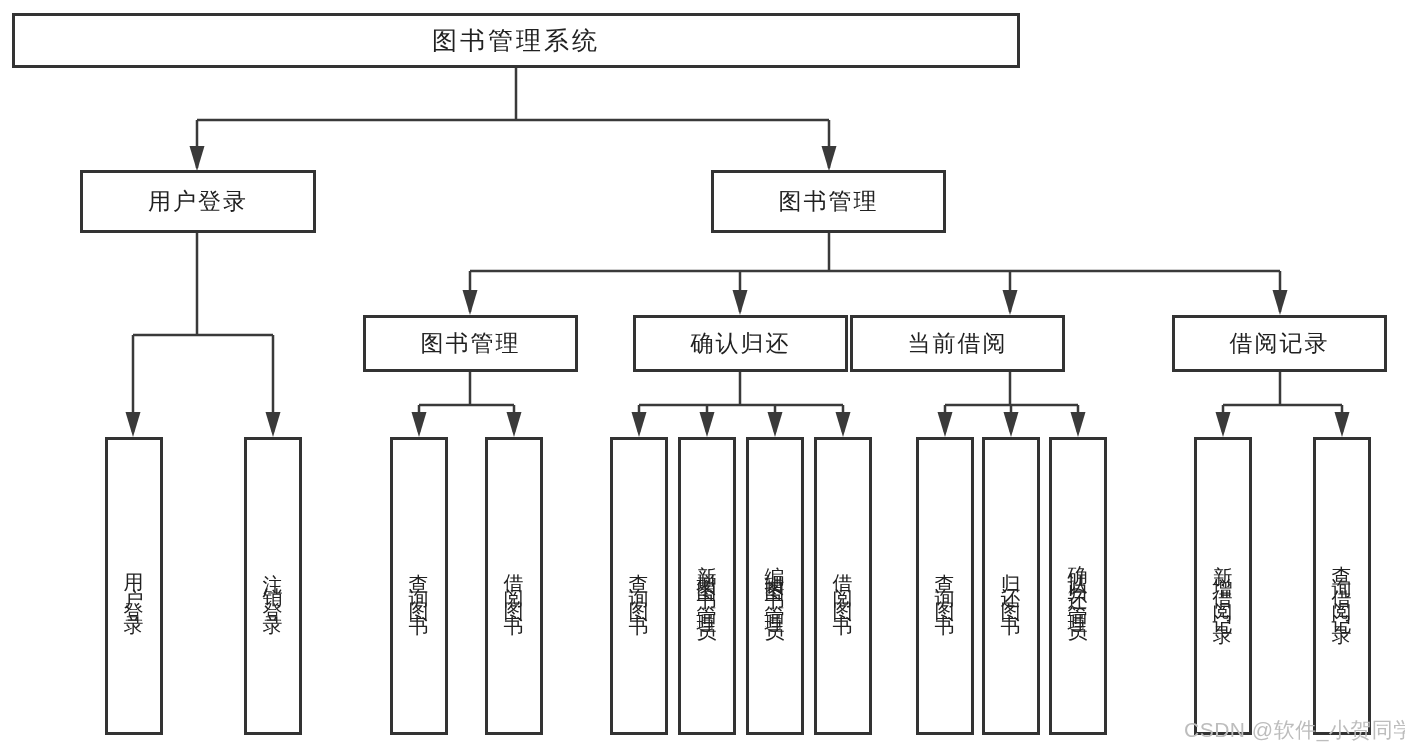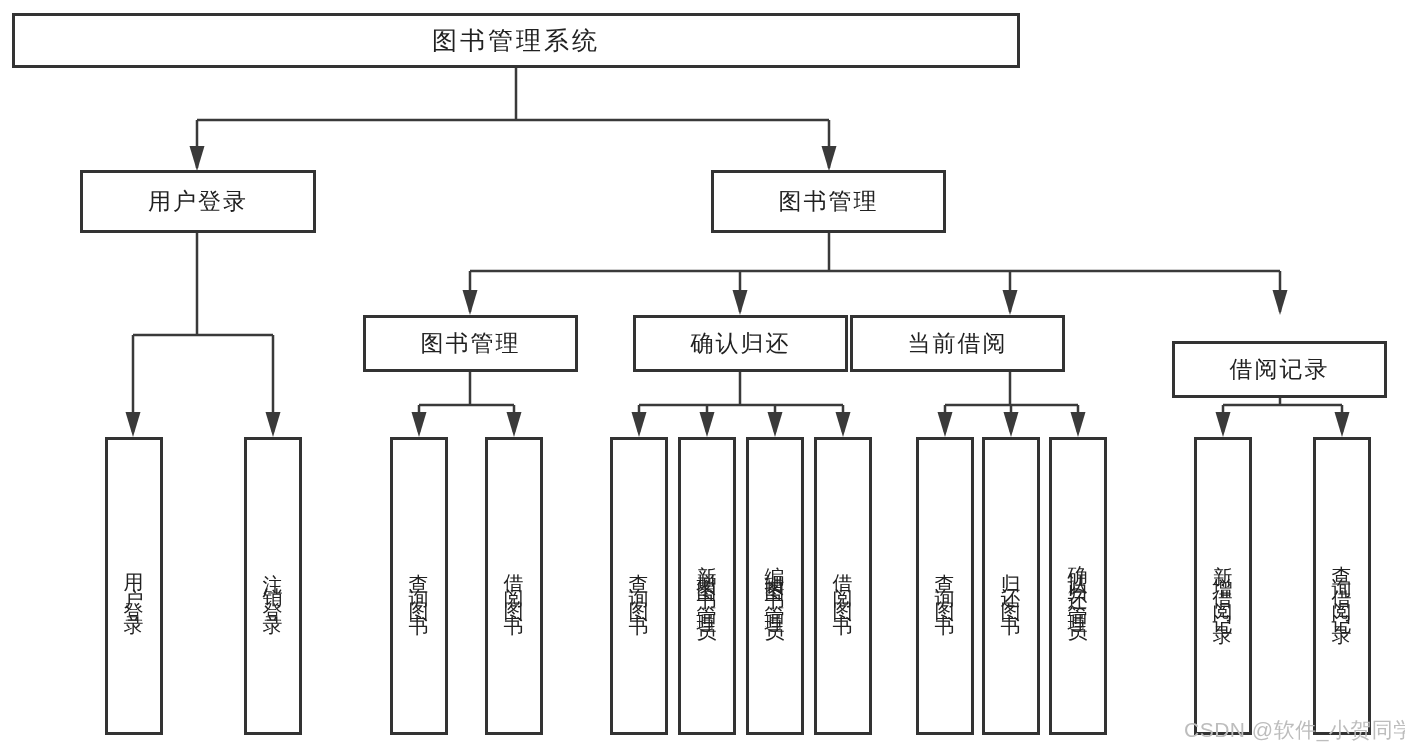--- a/index.html
+++ b/index.html
@@ -33,21 +33,21 @@
   .node-h { font-size: 23px; letter-spacing: 2px; }
   .node-root { left: 12px; top: 13px; width: 1008px; height: 55px; font-size: 25px; letter-spacing: 3px; }
 
   .node-l2a { left: 80px;  top: 170px; width: 236px; height: 63px; }
   .node-l2b { left: 711px; top: 170px; width: 235px; height: 63px; }
 
   .node-l3 { top: 315px; width: 215px; height: 57px; }
   .l3-0 { left: 363px; }
   .l3-1 { left: 633px; }
   .l3-2 { left: 850px; }
-  .l3-3 { left: 1172px; margin-top: 26px; }
+  .l3-3 { left: 1172px; }
 
   .node-v {
     top: 437px;
     width: 58px;
     height: 298px;
     font-size: 20px;
   }
   .node-v span {
     writing-mode: vertical-rl;
     text-orientation: mixed;

